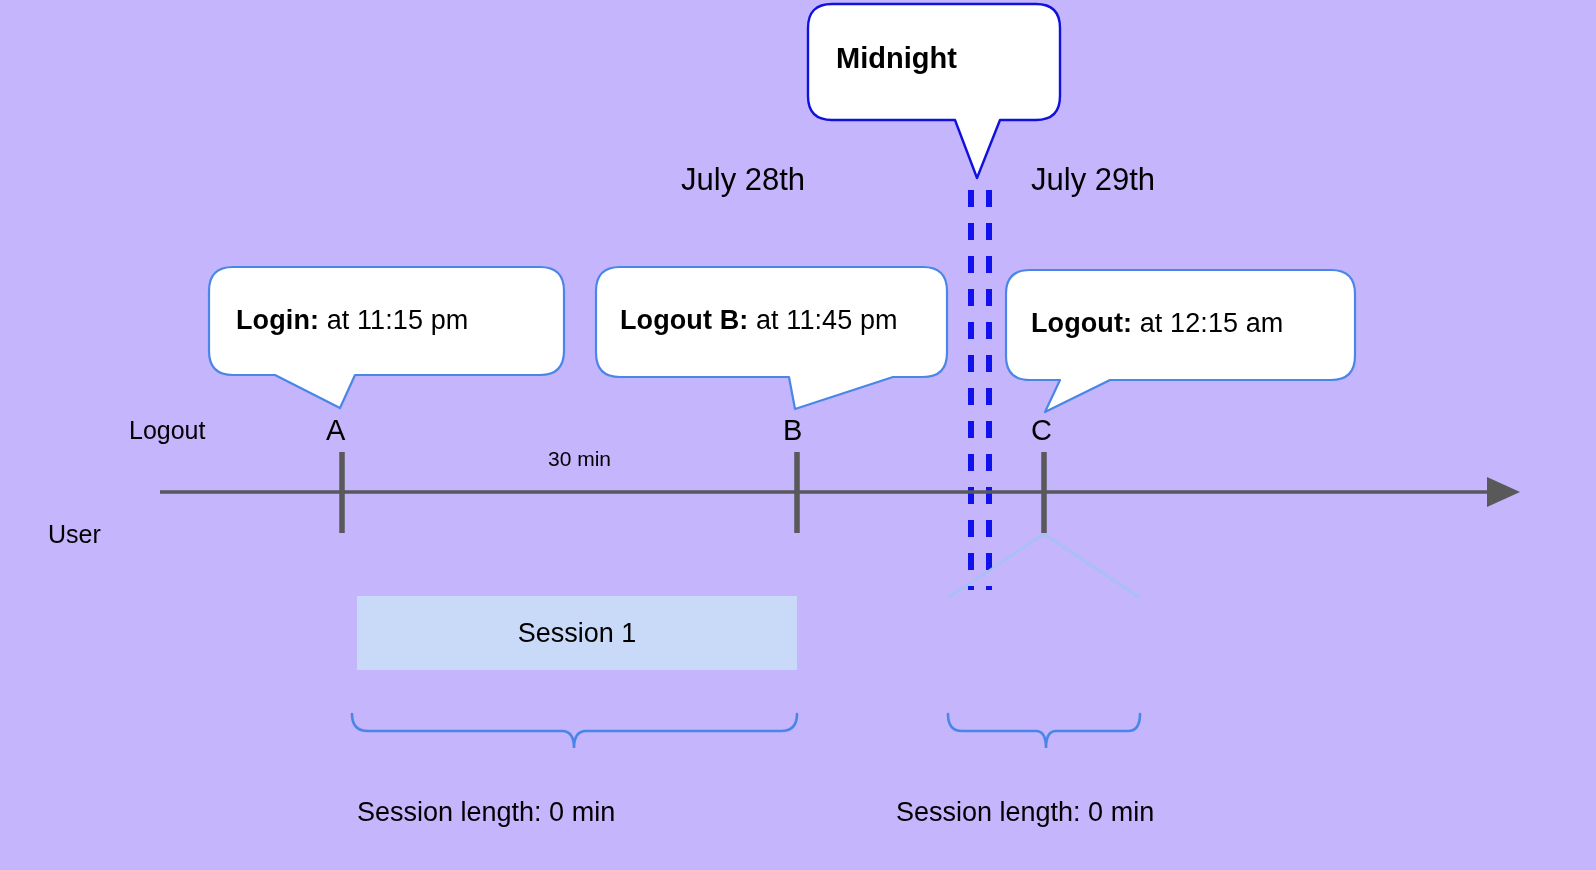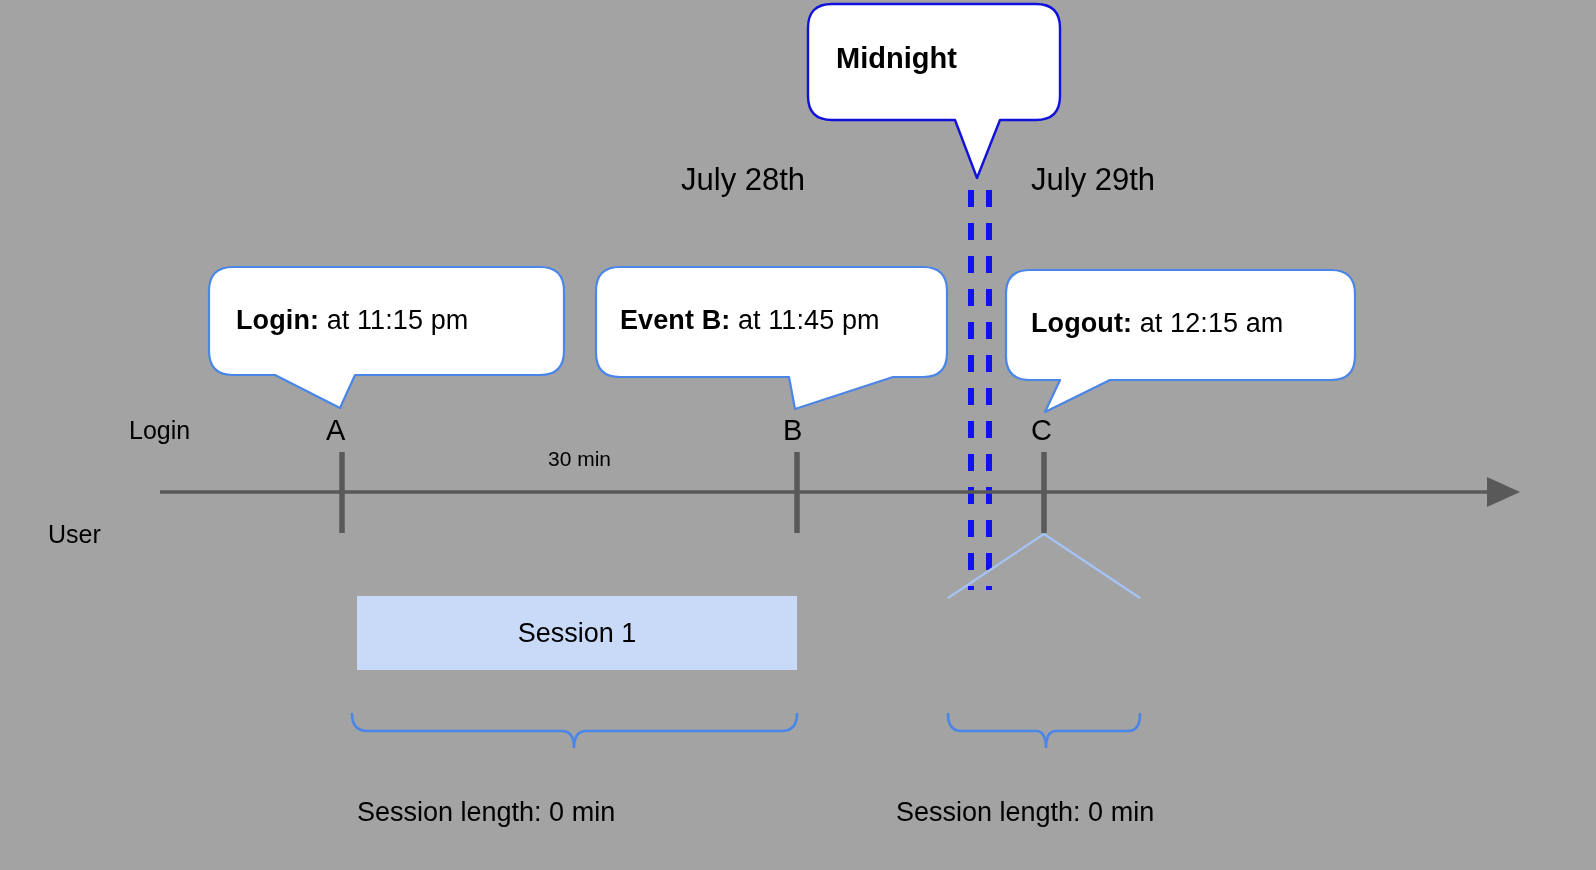--- a/index.html
+++ b/index.html
@@ -8,21 +8,21 @@
     background: #ffffff;
   }
   body {
     font-family: "Liberation Sans", sans-serif;
     -webkit-font-smoothing: antialiased;
   }
   #stage {
     position: relative;
     width: 1596px;
     height: 870px;
-    background: #a3a3a3;
+    background: #c4b5fd;
     overflow: hidden;
   }
   #vector-layer {
     position: absolute;
     left: 0;
     top: 0;
     width: 1596px;
     height: 870px;
     pointer-events: none;
   }
@@ -192,28 +192,28 @@
   <div class="txt midnight-text" style="left:836px; top:44px;">Midnight</div>
 
   <div class="txt date-label" style="left:681px; top:164px;">July 28th</div>
   <div class="txt date-label" style="left:1031px; top:164px;text-align:center;">July 29th</div>
 
   <div class="txt callout-text" style="left:236px; top:307px;text-align:right;">
     <span class="lead">Login:</span><span> at 11:15 pm</span>
   </div>
 
   <div class="txt callout-text" style="left:620px; top:307px;">
-    <span class="lead">Event B:</span><span> at 11:45 pm</span>
+    <span class="lead">Logout B:</span><span> at 11:45 pm</span>
   </div>
 
   <div class="txt callout-text" style="left:1031px; top:310px;">
     <span class="lead">Logout:</span><span> at 12:15 am</span>
   </div>
 
-  <div class="txt events-label" style="left:129px; top:418px;">Login</div>
+  <div class="txt events-label" style="left:129px; top:418px;">Logout</div>
 
   <div class="txt event-letter" style="left:326px; top:416px;">A</div>
   <div class="txt event-letter" style="left:783px; top:416px;">B</div>
   <div class="txt event-letter" style="left:1031px; top:416px;">C</div>
 
   <div class="txt user-label" style="left:48px; top:477px;">User</div>
 
   <div class="txt duration-label" style="left:548px; top:448px;">30 min</div>
 
   <div class="session-box" style="left:357px; top:596px; width:440px; height:74px;">

